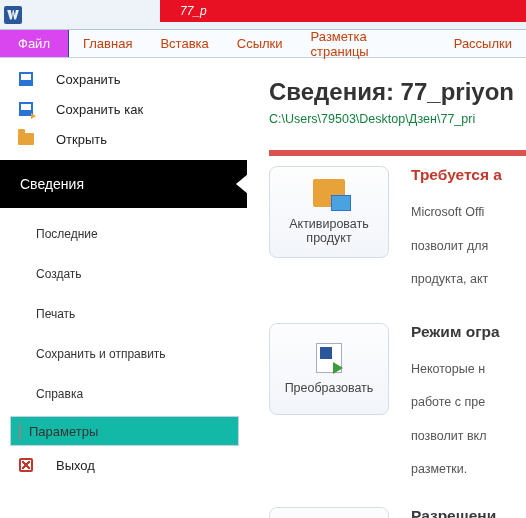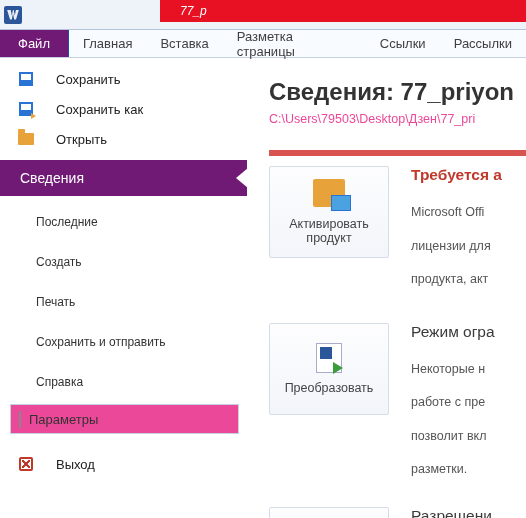--- a/index.html
+++ b/index.html
@@ -5,44 +5,44 @@
   * { box-sizing: border-box; margin: 0; padding: 0; font-family: "Segoe UI", Tahoma, sans-serif; }
   body { width: 526px; height: 518px; overflow: hidden; background: #fff; font-size: 13px; color: #333; }
 
   .titlebar { height: 30px; background: #eef3fa; border-bottom: 1px solid #b6c4d8; display: flex; align-items: center; position: relative; }
   .app-icon { width: 18px; height: 18px; margin: 0 4px; position: relative; }
   .app-icon-box { position:absolute; inset:0; background:#2b579a; border-radius:2px; }
   .app-icon-box::after { content:""; position:absolute; left:3px; top:4px; width:12px; height:10px; background:#fff; clip-path: polygon(0 0,30% 0,40% 60%,50% 0,55% 0,65% 60%,75% 0,100% 0,75% 100%,60% 100%,50% 40%,40% 100%,25% 100%); opacity:.9; }
   .doc-tab { position:absolute; left:160px; top:0; height:22px; background:#e81123; color:#fff; font-style:italic; font-size:12px; line-height:22px; padding:0 20px; width:400px; }
 
   .ribbon-tabs { height: 28px; display:flex; align-items:stretch; border-bottom:1px solid #c5d0e0; background:#f8fbff; }
-  .tab-file { background:#701a75; color:#fff; padding:0 18px; display:flex; align-items:center; font-size:13px; border-right:1px solid #1a4ea6; cursor:pointer; }
-  .tab { color:#404040; padding:0 14px; display:flex; align-items:center; font-size:13px; cursor:pointer; }
+  .tab-file { background:#d946ef; color:#fff; padding:0 18px; display:flex; align-items:center; font-size:13px; border-right:1px solid #1a4ea6; cursor:pointer; }
+  .tab { color:#c2410c; padding:0 14px; display:flex; align-items:center; font-size:13px; cursor:pointer; }
 
   .backstage { display:flex; height:468px; }
   .left { width:247px; background:#fff; border-right:0; }
   .left-item { display:flex; align-items:center; height:30px; padding:0 0 0 18px; gap:22px; color:#222; cursor:pointer; }
   .left-item .icon { width:16px; height:16px; display:inline-flex; align-items:center; justify-content:center; }
 
-  .blue-sel { position:relative; background:#701a75; color:#fff; height:36px; display:flex; align-items:center; padding-left:20px; margin:6px 0; font-size:14px; }
+  .blue-sel { position:relative; background:#000000; color:#fff; height:48px; display:flex; align-items:center; padding-left:20px; margin:6px 0; font-size:14px; }
   .blue-sel::after { content:""; position:absolute; right:-1px; top:50%; transform:translateY(-50%); width:0; height:0; border-top:10px solid transparent; border-bottom:10px solid transparent; border-right:12px solid #fff; }
 
   .menu-text { height:40px; display:flex; align-items:center; padding-left:36px; font-size:12px; color:#333; cursor:pointer; }
 
-  .boxed { height:30px; border:1px solid #c5d0e0; background:#ec4899; margin:2px 8px 15px 10px; display:flex; align-items:center; padding-left:8px; gap:8px; cursor:pointer; font-size:13px; color:#333; }
+  .boxed { height:30px; border:1px solid #c5d0e0; background:#14b8a6; margin:2px 8px 4px 10px; display:flex; align-items:center; padding-left:8px; gap:8px; cursor:pointer; font-size:13px; color:#333; }
 
   .right { flex:1; padding:20px 0 0 22px; overflow:hidden; }
   .info-title { font-size:24px; color:#333; font-weight:700; }
-  .info-path { font-size:12.5px; color:#ec4899; margin-top:6px; }
+  .info-path { font-size:12.5px; color:#15803d; margin-top:6px; }
 
   .tile-row { display:flex; gap:22px; margin-top:28px; align-items:flex-start; }
-  .tile { width:120px; height:92px; border:1px solid #d5dde8; border-radius:2px; background:linear-gradient(#fdfdfe,#f2f5fa); display:flex; flex-direction:column; align-items:center; justify-content:center; gap:6px; cursor:pointer; font-size:12.5px; color:#444; text-align:center; padding:6px; }
+  .tile { width:120px; height:92px; border:1px solid #d5dde8; border-radius:8px; background:linear-gradient(#fdfdfe,#f2f5fa); display:flex; flex-direction:column; align-items:center; justify-content:center; gap:6px; cursor:pointer; font-size:12.5px; color:#444; text-align:center; padding:6px; }
   .tile-icon { width:32px; height:32px; }
   .tile-text { display:flex; flex-direction:column; gap:16px; }
-  .tile-head { color:#3a3a3a; font-size:15.5px; margin-bottom:4px; font-weight:400; }
+  .tile-head { color:#3a3a3a; font-size:15.5px; margin-bottom:4px; font-weight:700; }
   .tile-head.red { color:#c0392b; font-weight:bold; }
   .tile-desc { font-size:12.5px; color:#555; line-height:1.4; }
   .red-strip { height:4px; background:#d9534f; width:260px; margin-top:24px; }
   .redbox { border-top:2px solid #d9534f; }
 
   
   .i-save { width:14px; height:14px; background:#2a73d6; position:relative; }
   .i-save::after { content:""; position:absolute; left:2px; top:2px; width:10px; height:6px; background:#fff; }
   .i-saveas { position:relative; width:14px; height:14px; background:#2a73d6; }
   .i-saveas::before { content:""; position:absolute; left:2px; top:2px; width:10px; height:6px; background:#fff; }
@@ -74,22 +74,22 @@
   <div class="app-icon">
       <div class="app-icon-box"></div>
     </div>
   <div class="doc-tab">77_p</div>
 </div>
 
 <div class="ribbon-tabs">
   <div class="tab-file">Файл</div>
   <div class="tab">Главная</div>
   <div class="tab">Вставка</div>
+  <div class="tab">Ссылки</div>
   <div class="tab">Разметка страницы</div>
-  <div class="tab">Ссылки</div>
   <div class="tab">Рассылки</div>
 </div>
 
 <div class="backstage">
   <div class="left">
     <div style="height:6px"></div>
     <div class="left-item">
       <span class="icon">
           <span class="i-save"></span>
         </span>
@@ -138,21 +138,21 @@
     <div class="tile-row redbox" style="margin-top:0;padding-top:10px;">
       <div class="tile">
         <div class="tile-icon">
             <div class="ic-activate"></div>
           </div>
         <div>Активировать продукт</div>
       </div>
       <div class="tile-text">
         <div class="tile-head red">Требуется а</div>
         <div class="tile-desc">Microsoft Offi</div>
-        <div class="tile-desc">лицензии для</div>
+        <div class="tile-desc">позволит для</div>
         <div class="tile-desc">продукта, акт</div>
       </div>
     </div>
 
     <div class="tile-row" style="margin-top:34px;">
       <div class="tile">
         <div class="tile-icon" style="display:flex;justify-content:center;">
             <div class="ic-convert"></div>
           </div>
         <div>Преобразовать</div>

